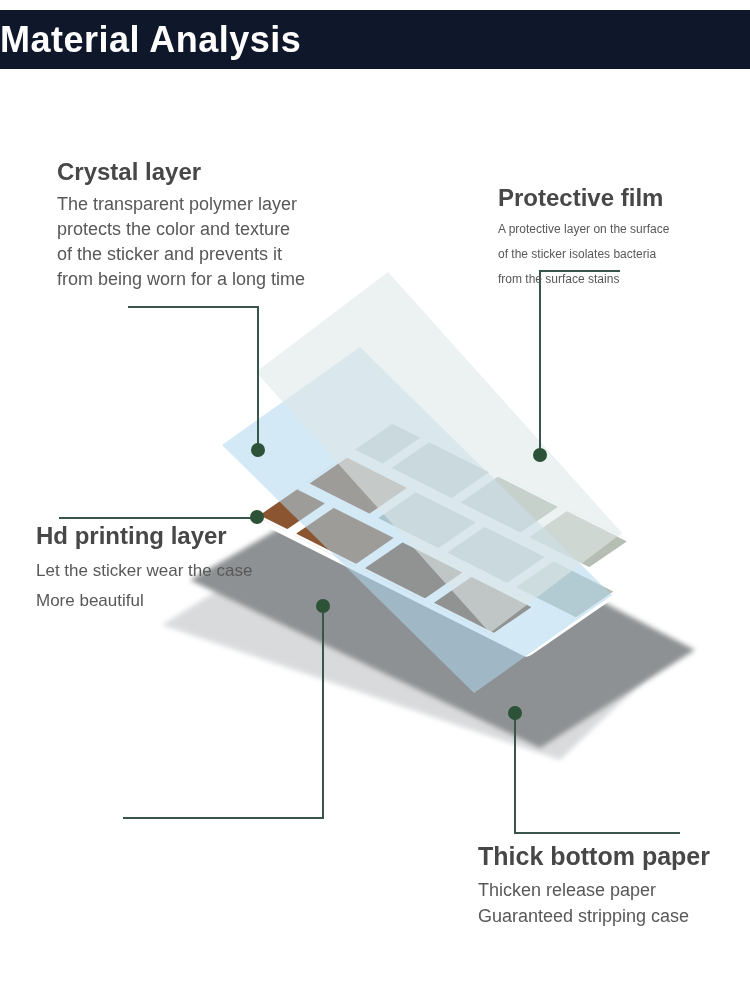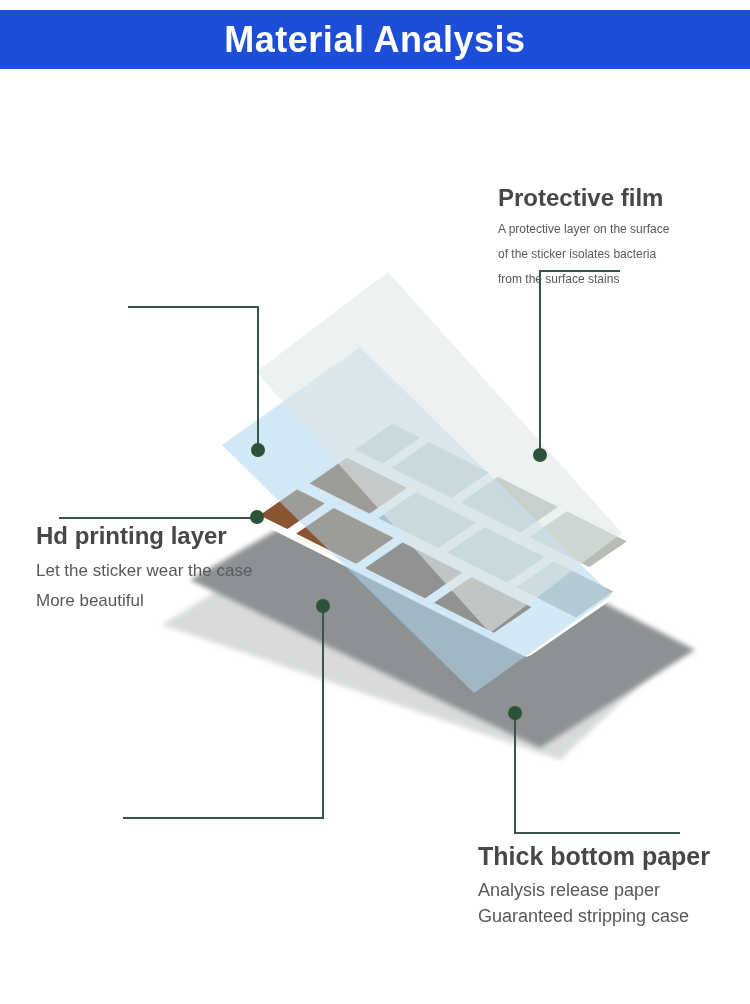--- a/index.html
+++ b/index.html
@@ -2,21 +2,21 @@
 <html><head>
 <meta charset="utf-8">
 <style>
   html,body{margin:0;padding:0;background:#fff;}
   .page{
     position:relative;width:750px;height:1004px;background:#ffffff;
     font-family:"Liberation Sans", sans-serif;overflow:hidden;
   }
   .banner{
     position:absolute;left:0;top:10px;width:750px;height:59px;
-    background:#1d4ed8;display:flex;align-items:center;justify-content:center;
+    background:#0f172a;display:flex;align-items:center;
   }
   .banner h1{
     margin:0;font-size:36px;font-weight:bold;color:#ffffff;letter-spacing:.5px;
   }
   svg.diagram{position:absolute;left:0;top:0;width:750px;height:1004px;}
   .ann{position:absolute;z-index:3;}
   .ann h2{margin:0 0 6px 0;font-size:24px;font-weight:bold;color:#474747;}
   .ann .ln{font-size:17px;color:#585858;line-height:26px;white-space:nowrap;}
   #ann-crystal{left:57px;top:158px;}
   #ann-crystal .ln{font-size:18px;line-height:25px;}
@@ -86,34 +86,41 @@
 
     <g fill="#2c5237">
       <circle cx="258" cy="450" r="7"></circle>
       <circle cx="540" cy="455" r="7"></circle>
       <circle cx="257" cy="517" r="7"></circle>
       <circle cx="323" cy="606" r="7"></circle>
       <circle cx="515" cy="713" r="7"></circle>
     </g>
   </svg>
 
+  <div class="ann" id="ann-crystal">
+    <h2>Crystal layer</h2>
+    <div class="ln">The transparent polymer layer</div>
+    <div class="ln">protects the color and texture</div>
+    <div class="ln">of the sticker and prevents it</div>
+    <div class="ln">from being worn for a long time</div>
+  </div>
 
   <div class="ann" id="ann-protective">
     <h2>Protective film</h2>
     <div class="ln">A protective layer on the surface</div>
     <div class="ln">of the sticker isolates bacteria</div>
     <div class="ln">from the surface stains</div>
   </div>
 
   <div class="ann" id="ann-hd">
     <h2>Hd printing layer</h2>
     <div class="ln">Let the sticker wear the case</div>
     <div class="ln">More beautiful</div>
   </div>
 
 
   <div class="ann" id="ann-thick">
     <h2>Thick bottom paper</h2>
-    <div class="ln">Analysis release paper</div>
+    <div class="ln">Thicken release paper</div>
     <div class="ln">Guaranteed stripping case</div>
   </div>
 
 </div>
 
 </body></html>

